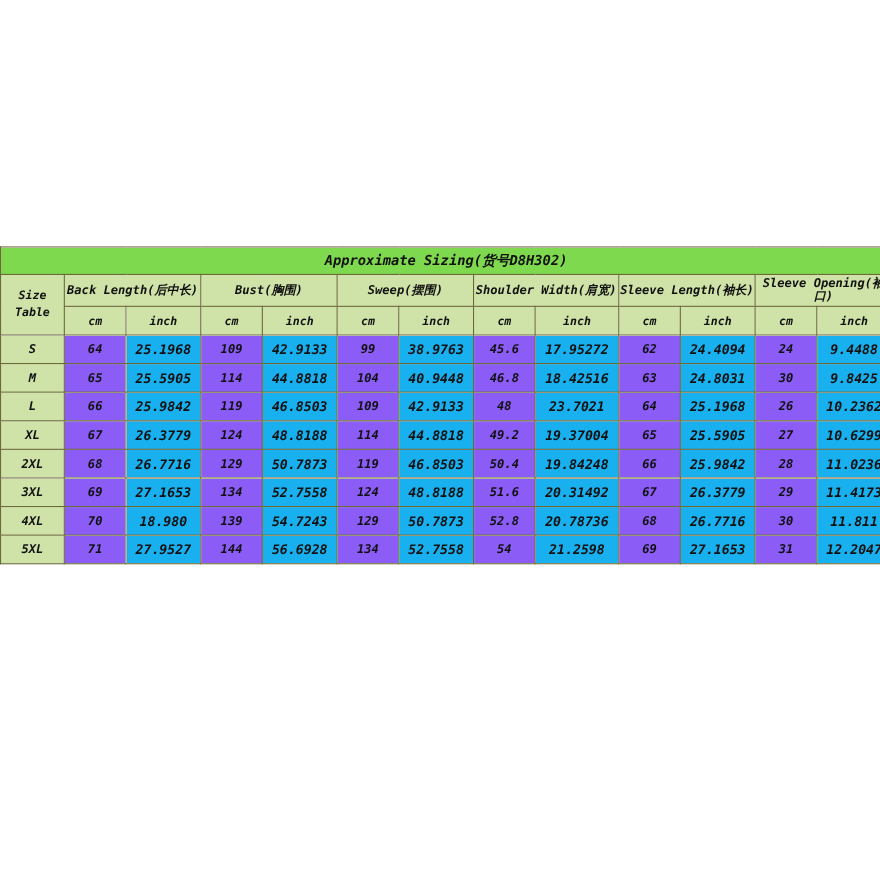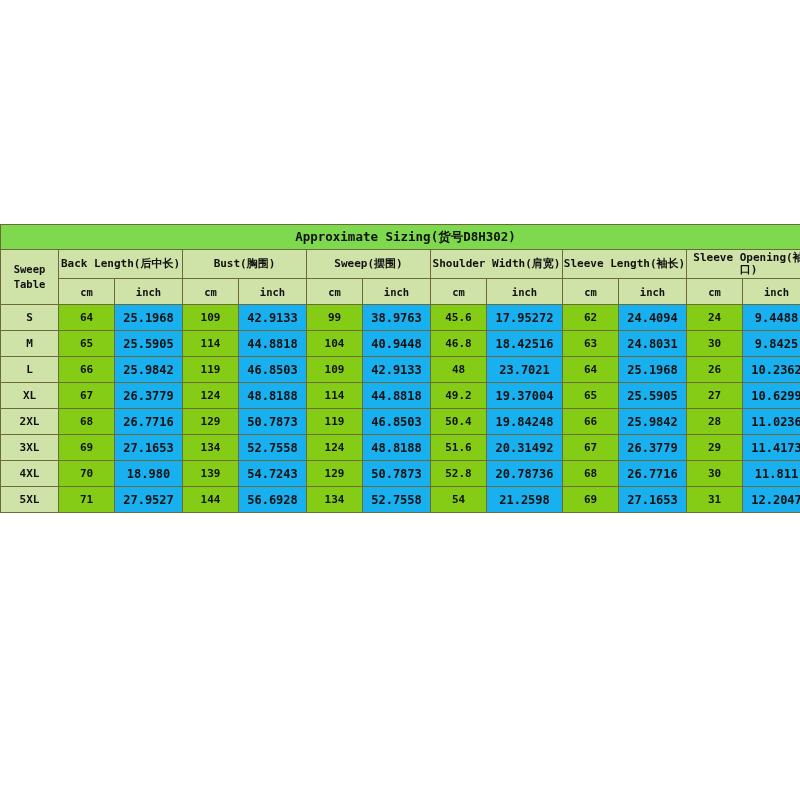--- a/index.html
+++ b/index.html
@@ -11,20 +11,21 @@
     overflow: hidden;
   }
   body {
     font-family: "DejaVu Sans Mono", monospace;
   }
   #page {
     position: relative;
     width: 680px;
     height: 801px;
     background: #ffffff;
+    font-style: italic;
   }
   #table-wrap {
     position: absolute;
     left: 0px;
     top: 224px;
     width: 800px;
   }
   table.sizing {
     border-collapse: collapse;
     table-layout: fixed;
@@ -77,21 +78,21 @@
     line-height: 1.45;
   }
   
   td.size-label {
     background: #cfe2a7;
     height: 25px;
     font-size: 11px;
     font-weight: bold;
   }
   td.cm-cell {
-    background: #84cc16;
+    background: #8b5cf6;
     height: 25px;
     font-size: 11px;
     font-weight: bold;
     margin-left: 35px;
   }
   td.inch-cell {
     background: #19b0ef;
     height: 25px;
     font-size: 12px;
     font-weight: bold;
@@ -123,21 +124,21 @@
           <col class="c-inch">
         <col class="c-cm">
           <col class="c-inch">
       </colgroup>
       <tbody>
         <tr>
           <td class="title-cell" colspan="13">Approximate Sizing(货号D8H302)</td>
         </tr>
         <tr>
           <td class="hdr-sizetable" rowspan="2">
-            <div>Sweep</div>
+            <div>Size</div>
             <div>Table</div>
           </td>
           <td class="hdr-group" colspan="2">Back Length(后中长)</td>
           <td class="hdr-group" colspan="2">Bust(胸围)</td>
           <td class="hdr-group" colspan="2">Sweep(摆围)</td>
           <td class="hdr-group" colspan="2">Shoulder Width(肩宽)</td>
           <td class="hdr-group" colspan="2">Sleeve Length(袖长)</td>
           <td class="hdr-group" colspan="2">Sleeve Opening(袖口)</td>
         </tr>
         <tr>

